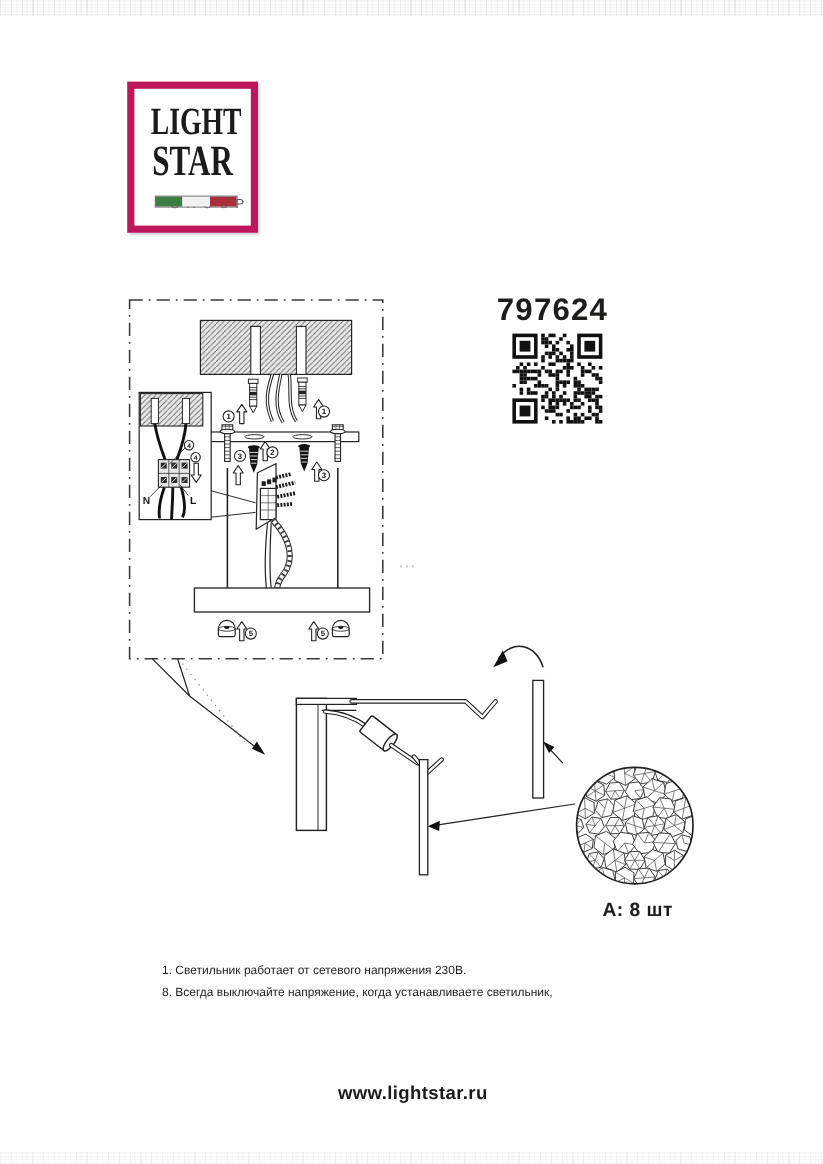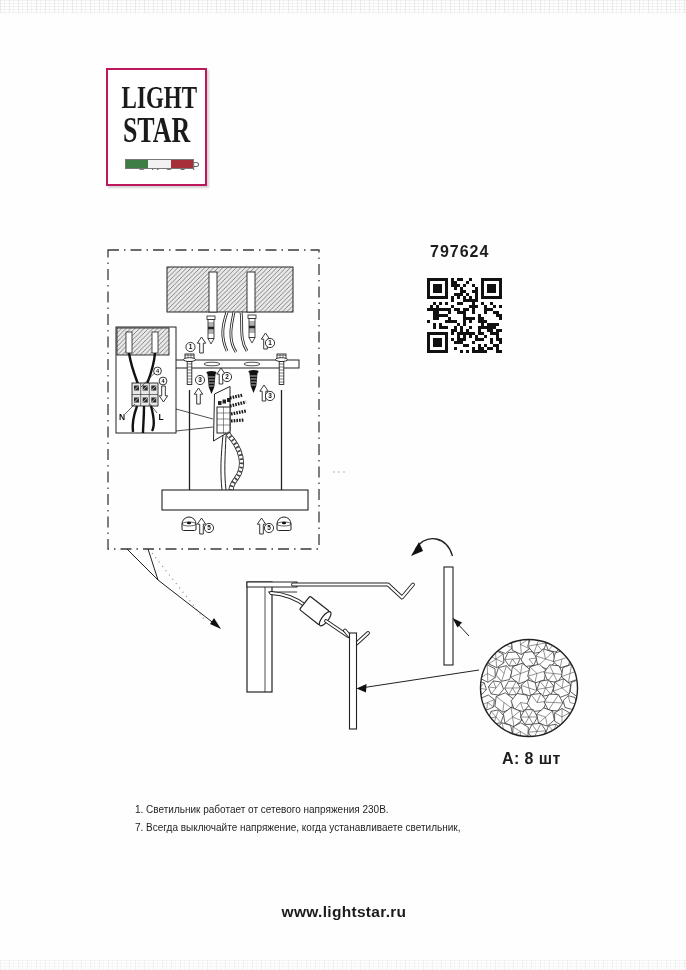--- a/index.html
+++ b/index.html
@@ -8,37 +8,37 @@
   
   .noise{position:absolute;left:0;right:0;pointer-events:none;
     background:
       repeating-linear-gradient(90deg, rgba(50,50,50,.10) 0 1px, transparent 1px 4px, rgba(50,50,50,.05) 4px 5px, transparent 5px 9px),
       repeating-linear-gradient(0deg, rgba(50,50,50,.06) 0 1px, transparent 1px 3px);}
   .noise.top{top:0;height:13px;opacity:.85;}
   .noise.bottom{bottom:0;height:10px;opacity:.6;}
 
   
   .brand-box{position:absolute;left:106px;top:68px;width:97px;height:114px;background:#fff;
-    border:2px solid #be185d;box-shadow:2px 2px 2px rgba(0,0,0,.18);text-align:center;}
+    border:6px solid #be185d;box-shadow:2px 2px 2px rgba(0,0,0,.18);text-align:center;}
   .brand-l1,.brand-l2{font-family:"Liberation Serif",serif;font-weight:bold;color:#1b1b1b;
     transform:scaleX(.72);transform-origin:50% 50%;line-height:1;}
   .brand-l1{font-size:32px;margin-top:11px;}
   .brand-l2{font-size:36px;margin-top:-1px;}
   .brand-l3{font-size:11px;letter-spacing:5.5px;color:#5a5a5a;margin-top:12px;margin-left:4px;text-align:right;}
   .flag-bar{position:absolute;left:17px;top:89px;width:67px;height:8px;border:1px solid #777;
     display:flex;}
   .flag-seg{flex:1;height:100%;}
 
   
   .header-right{position:absolute;right:105px;top:64px;text-align:right;color:#1d1d1b;}
   .hdr-series{font-size:18px;font-weight:bold;letter-spacing:.6px;}
   .hdr-articles{font-size:18px;font-weight:bold;letter-spacing:.6px;margin-top:6px;}
   .hdr-title{margin-top:30px;font-size:19px;font-weight:bold;letter-spacing:.8px;line-height:21px;}
 
-  .qr-label{position:absolute;left:430px;top:243px;font-size:16px;font-weight:bold;letter-spacing:1px;}
+  .qr-label{position:absolute;left:414px;top:243px;font-size:26px;font-weight:bold;letter-spacing:1px;}
   .detail-label{position:absolute;left:502px;top:750px;font-size:16px;font-weight:700;letter-spacing:.4px;}
 
   .notes{position:absolute;left:135px;top:801px;font-size:10px;line-height:18px;color:#1f1f1f;width:470px;}
 
   .footer{position:absolute;left:1px;top:903px;width:100%;text-align:center;
     font-size:15.5px;font-weight:bold;letter-spacing:.3px;color:#1b1b1b;}
 
   svg.fig{position:absolute;left:0;top:0;width:686px;height:970px;}
   .ln{stroke:#222;fill:none;}
   .tube-o{stroke:#222;stroke-width:3.8;fill:none;stroke-linejoin:round;stroke-linecap:round;}
@@ -691,17 +691,17 @@
         <circle cx="529" cy="688" r="48.5" fill="none" stroke="#222" stroke-width="1.4"></circle>
       </g>
     </g>
   </svg>
 
   <div class="qr-label">797624</div>
   <div class="detail-label">А: 8 шт</div>
 
   <div class="notes">
     <div>1. Светильник работает от сетевого напряжения 230В.</div>
-    <div>7. Всегда выключайте напряжение, когда устанавливаете светильник,</div>
+    <div>8. Всегда выключайте напряжение, когда устанавливаете светильник,</div>
   </div>
 
   <div class="footer">www.lightstar.ru</div>
 </div>
 
 </body></html>

